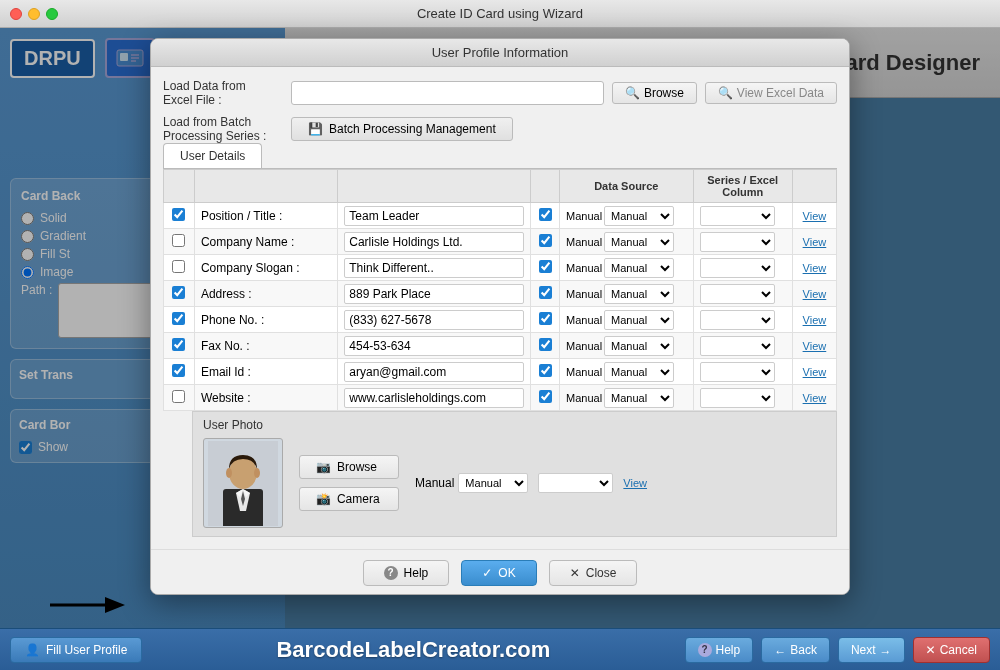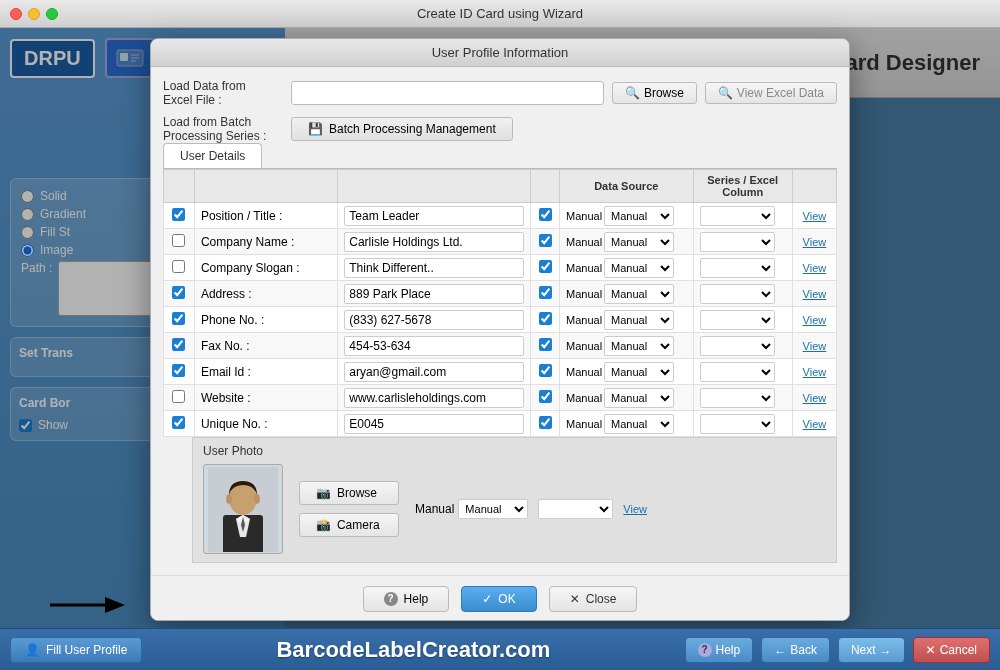--- a/index.html
+++ b/index.html
@@ -564,20 +564,21 @@
         <svg width="20" height="20" viewBox="0 0 20 20">
           <line x1="4" y1="16" x2="14" y2="6" stroke="#fff" stroke-width="2.5" stroke-linecap="round"></line>
           <circle cx="15" cy="5" r="3" fill="#e8c040"></circle>
         </svg>
       </div>
     </div>
 
     <div style="height:35px;"></div>
 
     <div class="card-back-section">
+      <div class="section-label">Card Back</div>
       <div class="radio-row">
         <input type="radio" name="fill" style="">
         <span>Solid</span>
       </div>
       <div class="radio-row">
         <input type="radio" name="fill" style="">
         <span>Gradient</span>
       </div>
       <div class="radio-row">
         <input type="radio" name="fill" style="">
@@ -856,48 +857,20 @@
   </tr>
               <tr>
     <td class="col-check">
       <input type="checkbox" class="checkbox-blue" style="">
     </td>
     <td class="col-field">
       <span style="font-size:12px;">Website :</span>
     </td>
     <td class="col-value">
       <input class="field-input" type="text" value="www.carlisleholdings.com" style="">
-    </td>
-    <td class="col-check2">
-      <input type="checkbox" checked="" class="checkbox-blue" style="">
-    </td>
-    <td class="col-source">
-      <div class="source-row">
-        <span style="font-size:11px;">Manual</span>
-        <select class="source-select">
-          <option>Manual</option>
-        </select>
-      </div>
-    </td>
-    <td class="col-series">
-      <select class="series-select"></select>
-    </td>
-    <td class="col-view">
-      <span class="view-link">View</span>
-    </td>
-  </tr>
-              <tr>
-    <td class="col-check">
-      <input type="checkbox" checked="" class="checkbox-blue" style="">
-    </td>
-    <td class="col-field">
-      <span style="font-size:12px;">Unique No. :</span>
-    </td>
-    <td class="col-value">
-      <input class="field-input" type="text" value="E0045" style="">
     </td>
     <td class="col-check2">
       <input type="checkbox" checked="" class="checkbox-blue" style="">
     </td>
     <td class="col-source">
       <div class="source-row">
         <span style="font-size:11px;">Manual</span>
         <select class="source-select">
           <option>Manual</option>
         </select>

